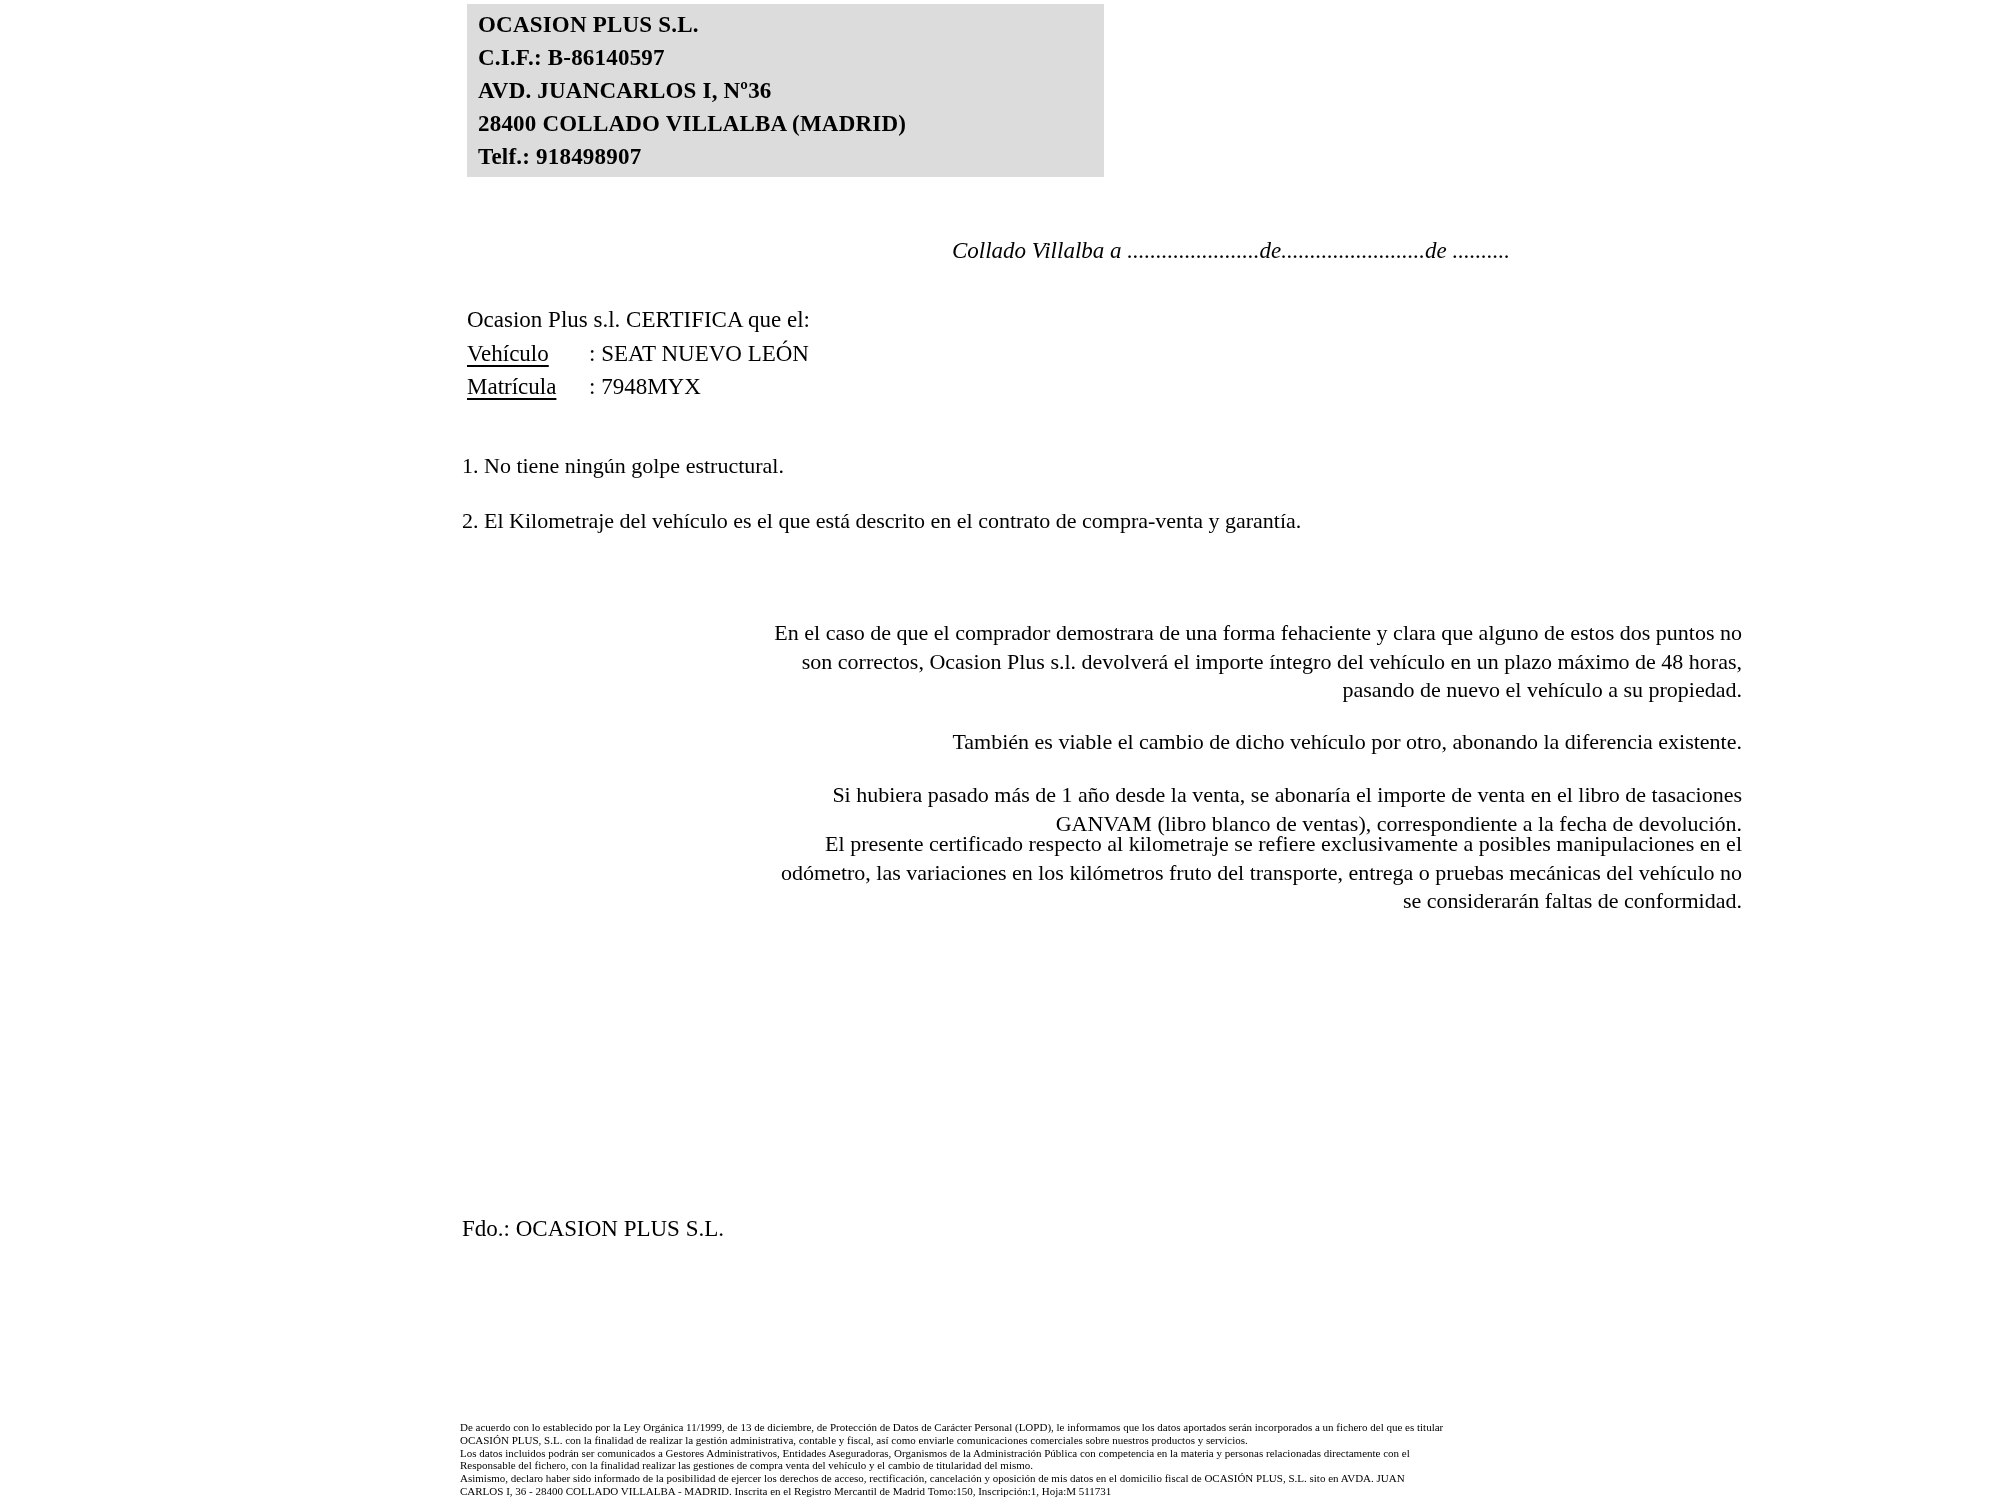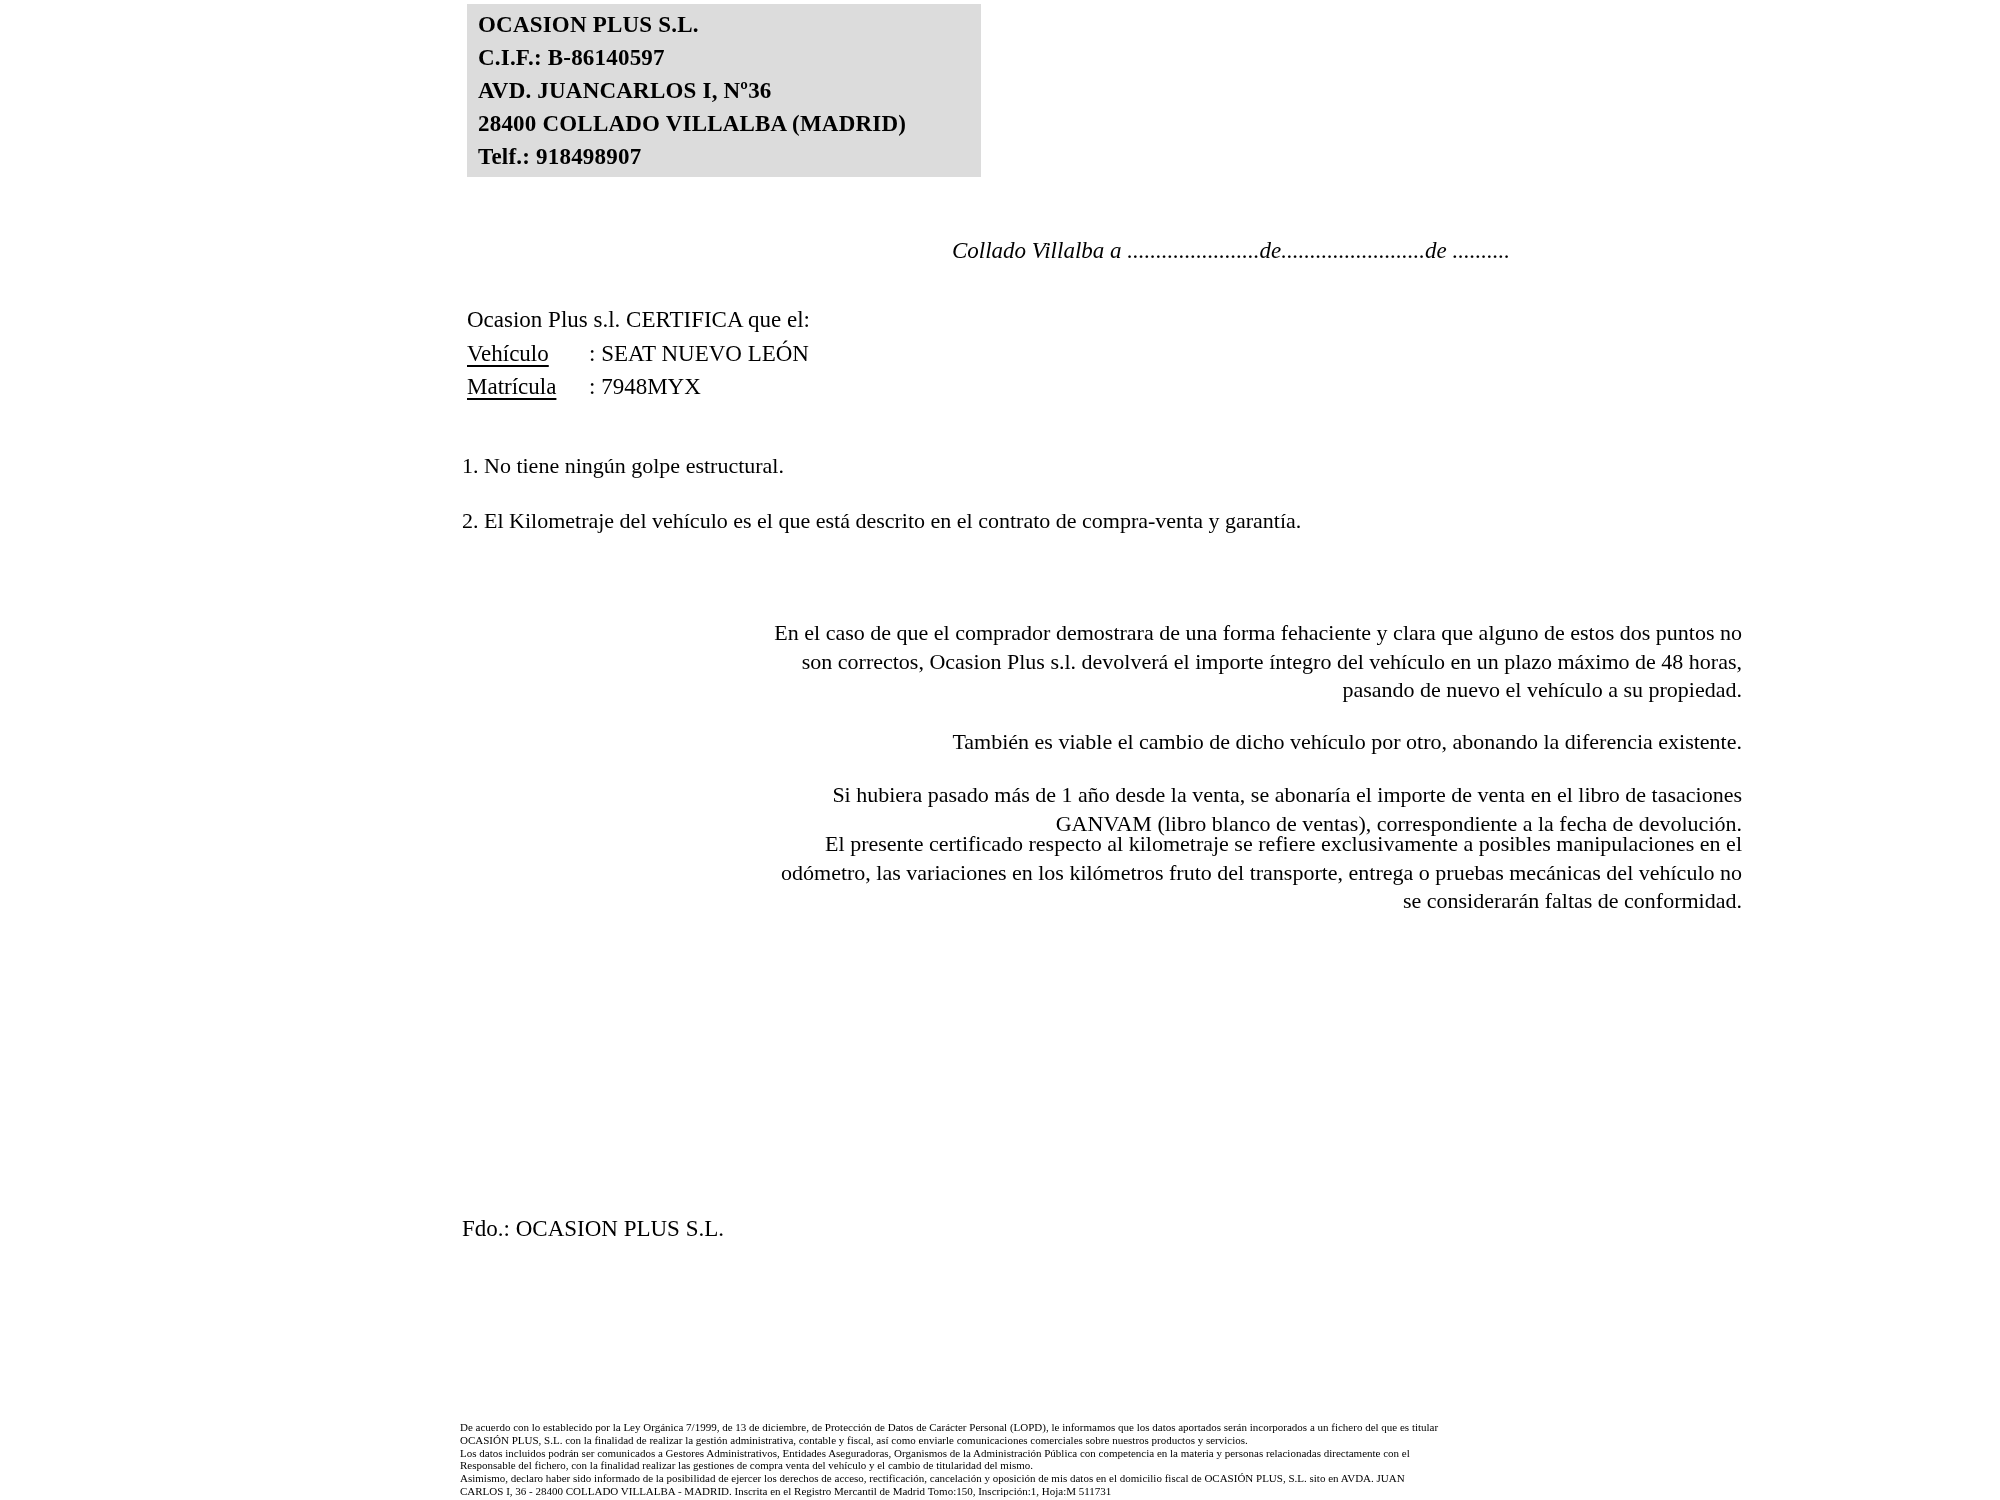--- a/index.html
+++ b/index.html
@@ -13,21 +13,21 @@
     height: 1500px;
     background: #ffffff;
     color: #000000;
     font-family: "Liberation Serif", "DejaVu Serif", serif;
     overflow: hidden;
   }
   .header-box {
     position: absolute;
     left: 467px;
     top: 4px;
-    width: 514px;
+    width: 637px;
     box-sizing: border-box;
     padding: 4px 0 4px 11px;
     background: #dcdcdc;
     font-weight: bold;
     font-size: 23px;
     line-height: 33px;
     letter-spacing: 0.2px;
   }
   .date-line {
     position: absolute;
@@ -123,21 +123,21 @@
   <div class="para para-2">También es viable el cambio de dicho vehículo por otro, abonando la diferencia existente.</div>
   <div class="para para-3">Si hubiera pasado más de 1 año desde la venta, se abonaría el importe de venta en el libro de tasaciones
 GANVAM (libro blanco de ventas), correspondiente a la fecha de devolución.</div>
   <div class="para para-4">El presente certificado respecto al kilometraje se refiere exclusivamente a posibles manipulaciones en el
 odómetro, las variaciones en los kilómetros fruto del transporte, entrega o pruebas mecánicas del vehículo no
 se considerarán faltas de conformidad.</div>
 
   <div class="signature">Fdo.: OCASION PLUS S.L.</div>
 
   <div class="footer">
-    <div>De acuerdo con lo establecido por la Ley Orgánica 7/1999, de 13 de diciembre, de Protección de Datos de Carácter Personal (LOPD), le informamos que los datos aportados serán incorporados a un fichero del que es titular</div>
+    <div>De acuerdo con lo establecido por la Ley Orgánica 11/1999, de 13 de diciembre, de Protección de Datos de Carácter Personal (LOPD), le informamos que los datos aportados serán incorporados a un fichero del que es titular</div>
     <div>OCASIÓN PLUS, S.L. con la finalidad de realizar la gestión administrativa, contable y fiscal, así como enviarle comunicaciones comerciales sobre nuestros productos y servicios.</div>
     <div>Los datos incluidos podrán ser comunicados a Gestores Administrativos, Entidades Aseguradoras, Organismos de la Administración Pública con competencia en la materia y personas relacionadas directamente con el</div>
     <div>Responsable del fichero, con la finalidad realizar las gestiones de compra venta del vehículo y el cambio de titularidad del mismo.</div>
     <div>Asimismo, declaro haber sido informado de la posibilidad de ejercer los derechos de acceso, rectificación, cancelación y oposición de mis datos en el domicilio fiscal de OCASIÓN PLUS, S.L. sito en AVDA. JUAN</div>
     <div>CARLOS I, 36 - 28400 COLLADO VILLALBA - MADRID. Inscrita en el Registro Mercantil de Madrid Tomo:150, Inscripción:1, Hoja:M 511731</div>
   </div>
 
 </div>
 
 </body></html>

